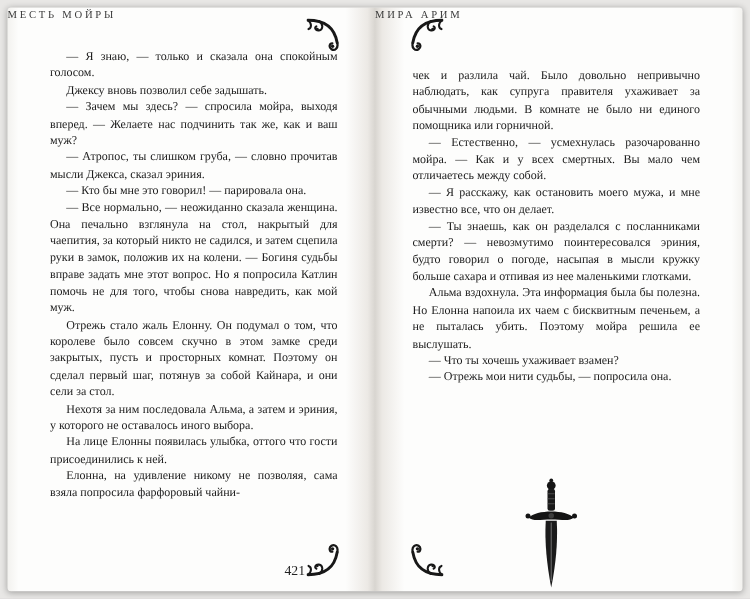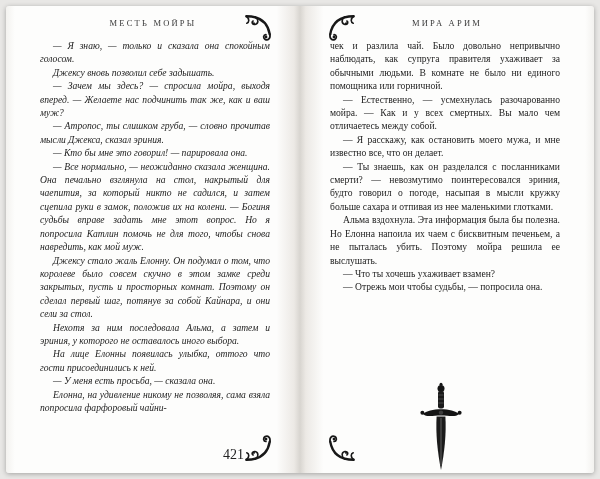--- a/index.html
+++ b/index.html
@@ -12,33 +12,33 @@
     box-shadow:0 1px 5px rgba(0,0,0,.3);
   }
   .page{position:relative;width:50%;height:100%;}
   .page.left{
     background:linear-gradient(to right,#f3f2ef 0,#fdfdfc 3%,#fdfdfc 92%,#ece9e5 98%,#d8d5d0 100%);
   }
   .page.right{
     background:linear-gradient(to left,#f3f2ef 0,#fdfdfc 3%,#fdfdfc 92%,#ece9e5 98%,#d8d5d0 100%);
   }
   .running-head{
-    position:absolute;top:12px;left:0;right:0;text-align:center;
+    position:absolute;top:0;left:0;right:0;
     font-size:8.5px;letter-spacing:2.2px;color:#3a3a3a;
   }
   .body-text{
     position:absolute;top:33px;bottom:26px;overflow:hidden;
     font-size:9.6px;line-height:13.4px;text-align:justify;color:#1c1c1c;
   }
-  .page.left  .body-text{left:34px;right:30px;font-style:italic;}
+  .page.left  .body-text{left:34px;right:30px;}
   .page.right .body-text{left:30px;right:34px;}
   .body-text p{margin:0;text-indent:13px;}
-  .body-text p.no-indent{text-indent:0;}
+  .body-text p.no-indent{text-indent:0;margin-top:15px;}
   .page-number{
-    position:absolute;bottom:10px;right:56px;font-size:14px;color:#222;text-align:center;
+    position:absolute;bottom:10px;right:56px;font-size:11px;color:#222;text-align:center;
   }
   .corner-orn{position:absolute;width:27px;height:27px;}
   .orn-tr{top:8px;right:28px;transform:scaleX(-1);}
   .orn-tl{top:8px;left:28px;}
   .orn-br{bottom:11px;right:28px;transform:scale(-1,-1);}
   .orn-bl{bottom:11px;left:28px;transform:scaleY(-1);}
   .dagger{position:absolute;top:376px;left:118px;width:46px;height:90px;}
   svg{display:block;width:100%;height:100%;}
 </style>
 </head>
@@ -99,27 +99,26 @@
           <p class="para">Джексу вновь позволил себе задышать.</p>
 
           <p class="para">— Зачем мы здесь? — спросила мойра, выходя вперед. — Желаете нас подчинить так же, как и ваш муж?</p>
 
           <p class="para">— Атропос, ты слишком груба, — словно прочитав мысли Джекса, сказал эриния.</p>
 
           <p class="para">— Кто бы мне это говорил! — парировала она.</p>
 
           <p class="para">— Все нормально, — неожиданно сказала женщина. Она печально взглянула на стол, накрытый для чаепития, за который никто не садился, и затем сцепила руки в замок, положив их на колени. — Богиня судьбы вправе задать мне этот вопрос. Но я попросила Катлин помочь не для того, чтобы снова навредить, как мой муж.</p>
 
-          <p class="para">Джексу стало жаль Елонну. Он подумал о том, что королеве было совсем скучно в этом замке среди закрытых, пусть и просторных комнат. Поэтому он сделал первый шаг, потянув за собой Кайнара, и они сели за стол.</p>
+          <p class="para">Отрежь стало жаль Елонну. Он подумал о том, что королеве было совсем скучно в этом замке среди закрытых, пусть и просторных комнат. Поэтому он сделал первый шаг, потянув за собой Кайнара, и они сели за стол.</p>
 
           <p class="para">Нехотя за ним последовала Альма, а затем и эриния, у которого не оставалось иного выбора.</p>
 
           <p class="para">На лице Елонны появилась улыбка, оттого что гости присоединились к ней.</p>
 
-          <p class="para">— У меня есть просьба, — сказала она.</p>
 
           <p class="para">Елонна, на удивление никому не позволяя, сама взяла попросила фарфоровый чайни-</p>
         </div>
 
       <div class="page-number">421</div>
     </div>
 
     <div class="page right">
       <div class="running-head">МИРА АРИМ</div>
 
@@ -143,21 +142,21 @@
           
             <p class="para">— Я расскажу, как остановить моего мужа, и мне известно все, что он делает.</p>
           
             <p class="para">— Ты знаешь, как он разделался с посланниками смерти? — невозмутимо поинтересовался эриния, будто говорил о погоде, насыпая в мысли кружку больше сахара и отпивая из нее маленькими глотками.</p>
           
           
             <p class="para">Альма вздохнула. Эта информация была бы полезна. Но Елонна напоила их чаем с бисквитным печеньем, а не пыталась убить. Поэтому мойра решила ее выслушать.</p>
           
             <p class="para">— Что ты хочешь ухаживает взамен?</p>
           
-            <p class="para">— Отрежь мои чтобы судьбы, — попросила она.</p>
+            <p class="para">— Отрежь мои нити судьбы, — попросила она.</p>
           </span>
       </div>
 
       <div class="dagger">
         <svg viewBox="0 0 44 90">
             <use href="#dagger-orn"></use>
           </svg>
       </div>
     </div>
 

